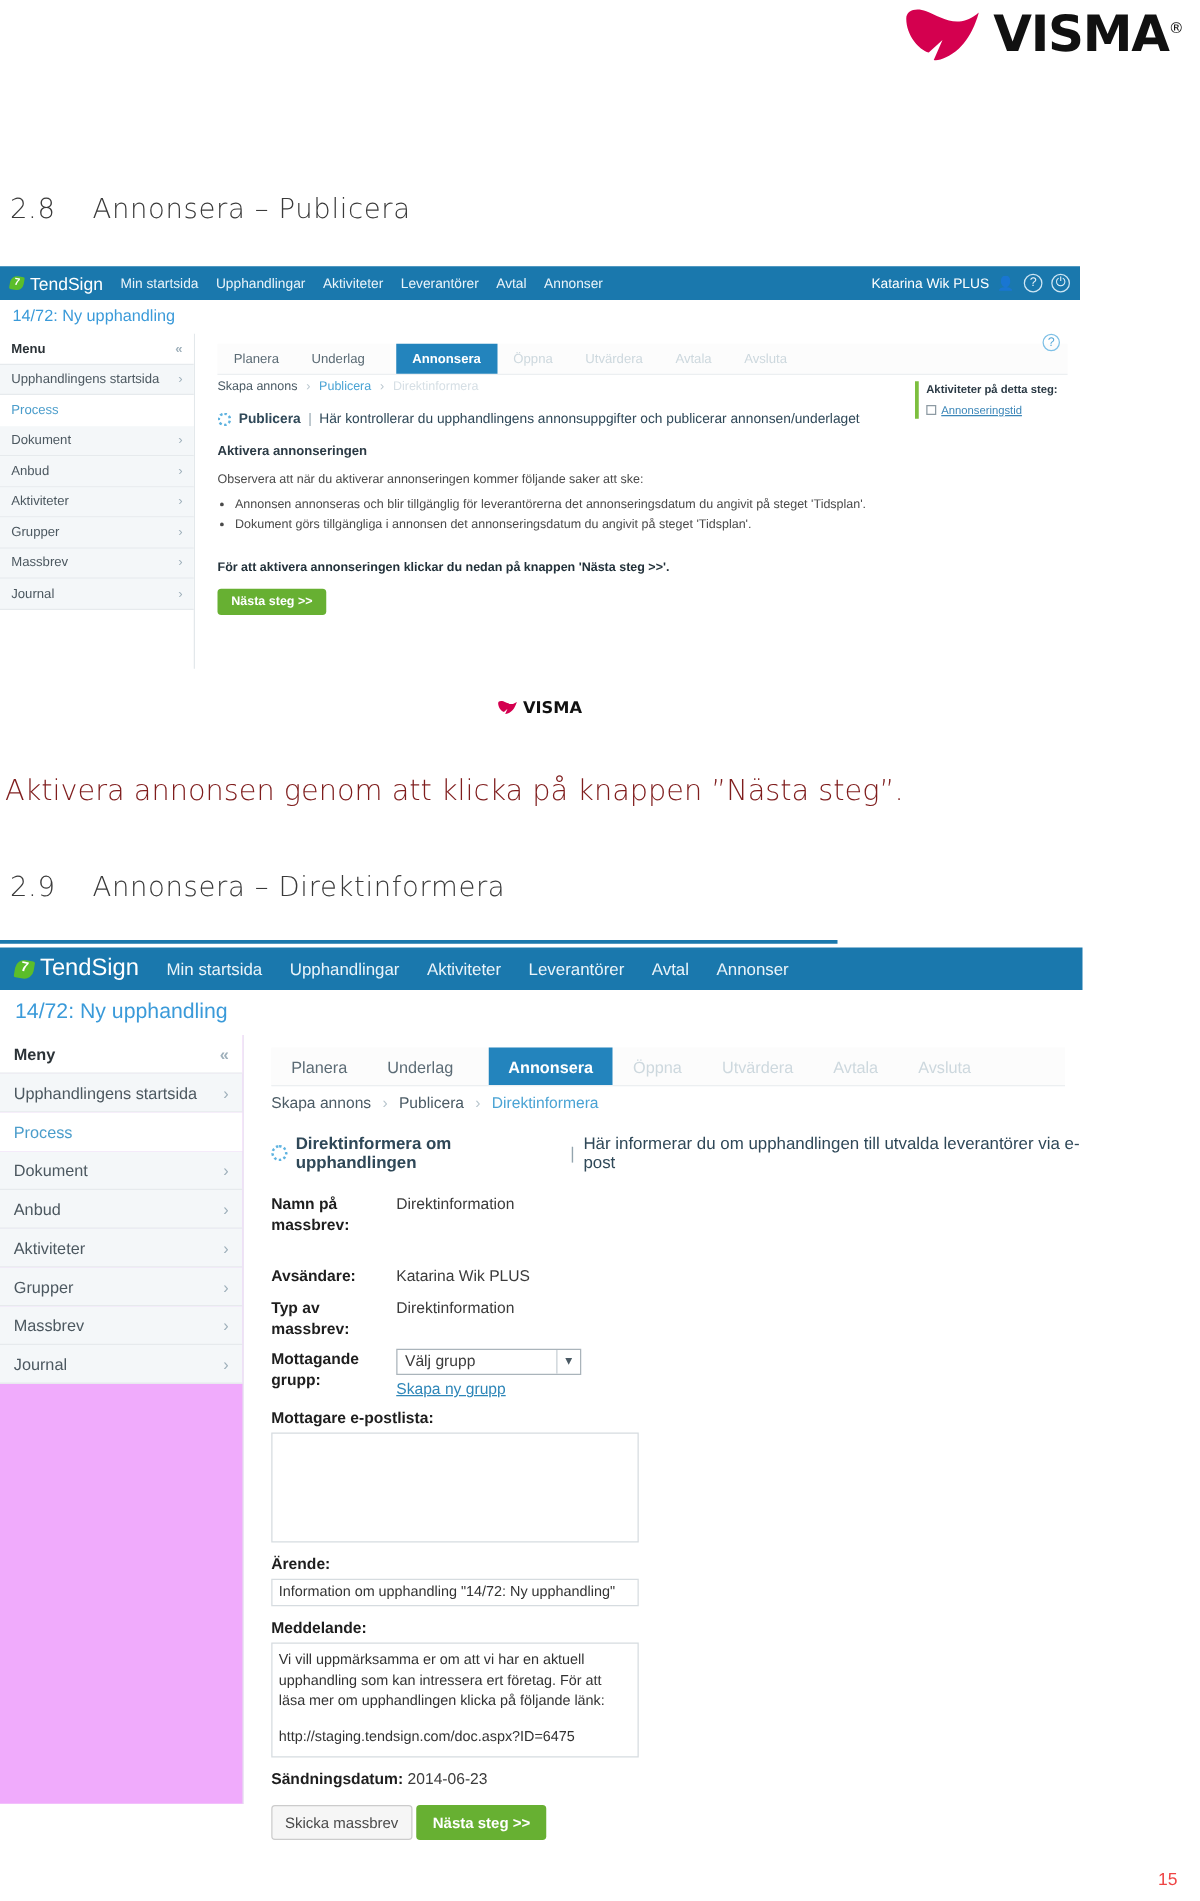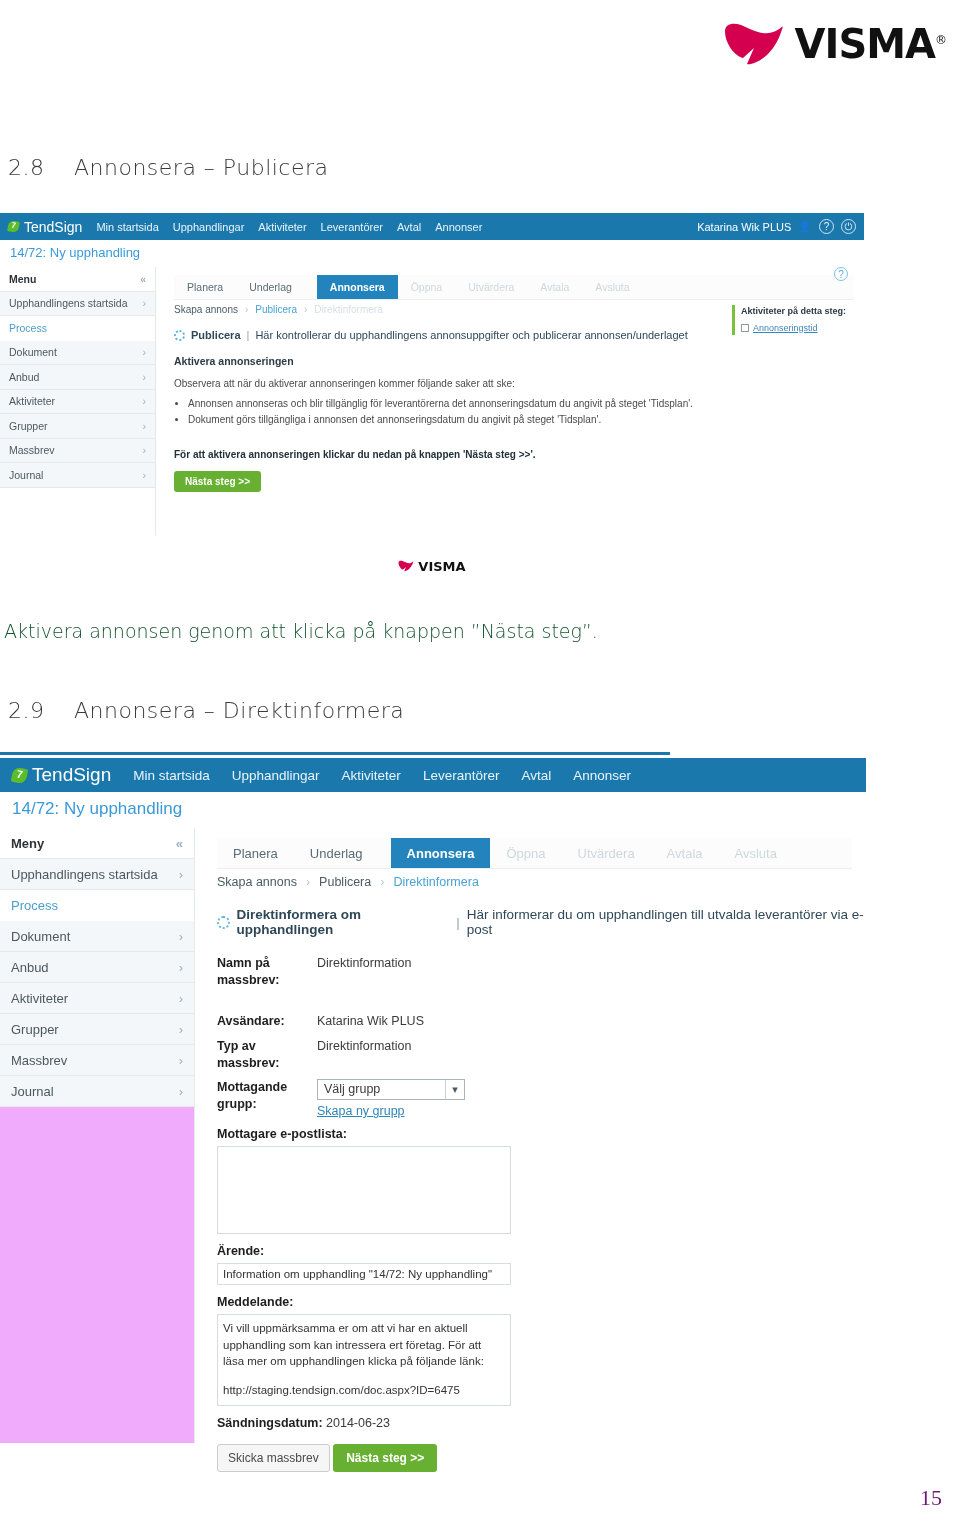--- a/index.html
+++ b/index.html
@@ -7,36 +7,36 @@
   body {
     width: 960px; height: 1521px;
     background: #ffffff;
     font-family: "Liberation Sans", sans-serif;
     color: #231f20;
     position: relative;
     overflow: hidden;
   }
 
   
-  .page-header { position:absolute; top:16px; left:0; width:960px; height:70px; }
+  .page-header { position:absolute; top:0; left:0; width:960px; height:70px; }
   .visma-logo { position:absolute; right:14px; top:6px; display:flex; align-items:center; gap:10px; }
   .visma-swoosh { width:62px; height:44px; }
   .visma-word { font-family:"DejaVu Sans", sans-serif; font-weight:bold; font-size:40px; letter-spacing:-1px; color:#111; line-height:1; }
   .visma-reg { font-size:12px; vertical-align:super; font-weight:normal; }
 
-  .page-number { position:absolute; right:18px; bottom:10px; font-family:Liberation Serif, serif; font-size:22px; color:#701a75; }
+  .page-number { position:absolute; right:18px; bottom:10px; font-family:Liberation Sans, sans-serif; font-size:14px; color:#ef4444; }
 
   
   .sec-heading { position:absolute; left:8px; font-size:22px; font-weight:300; color:#3a3a3a;
                  font-family:"DejaVu Sans", sans-serif; letter-spacing:0.5px; white-space:nowrap; }
   .sec-heading .num { display:inline-block; width:66px; }
   #sec28 { top:155px; }
   #sec29 { top:698px; }
 
-  .caption { position:absolute; left:4px; font-size:19px; color:#14532d; font-family:"DejaVu Sans", sans-serif; font-weight:300; }
+  .caption { position:absolute; left:4px; font-size:23px; color:#7f1d1d; font-family:"DejaVu Sans", sans-serif; font-weight:300; }
   #caption1 { top:620px; }
 
   
   .shot { position:absolute; background:#fff; }
 
   .tabbar { background:#1a78ad; display:flex; align-items:center; color:#fff; }
   .ts-logo { display:flex; align-items:center; gap:5px; font-weight:300; }
   .leaf { display:inline-block; background:#5bbd2a; border-radius:50% 10% 50% 10%; transform:rotate(10deg); position:relative; }
   .leaf::after { content:"7"; position:absolute; left:0; right:0; top:-1px; text-align:center; color:#fff; font-weight:bold; }
   .tabbar .navitem { color:#eaf4fa; white-space:nowrap; }

